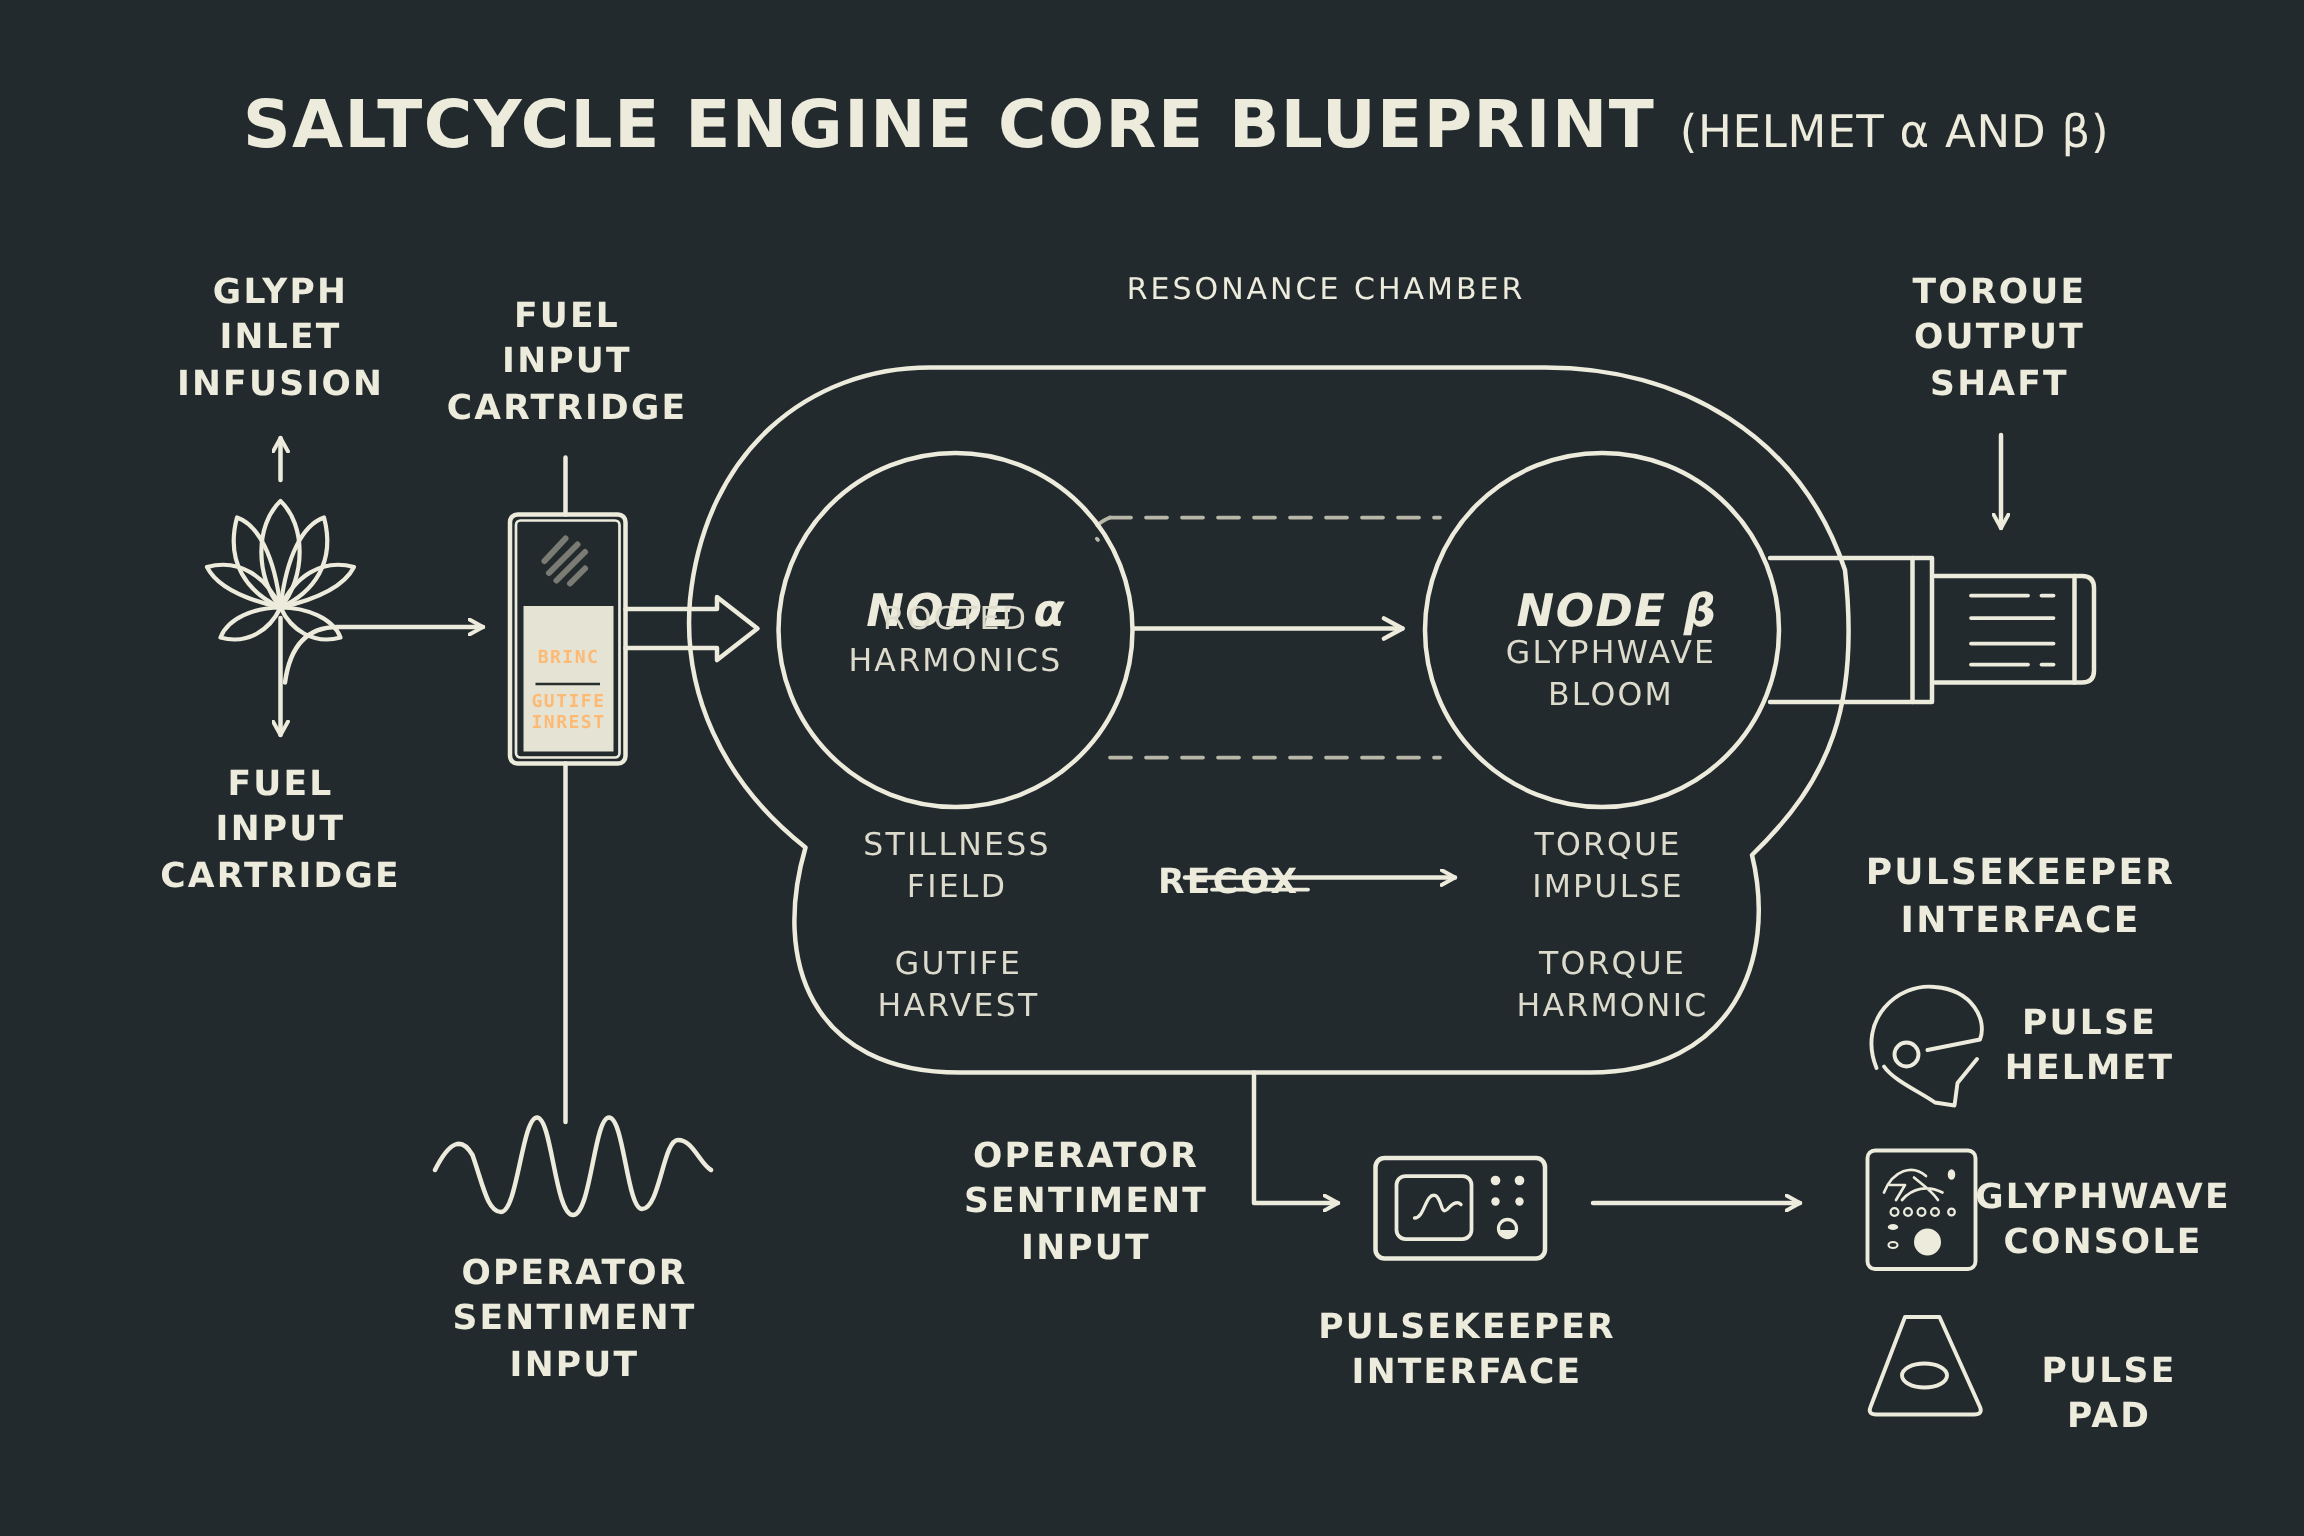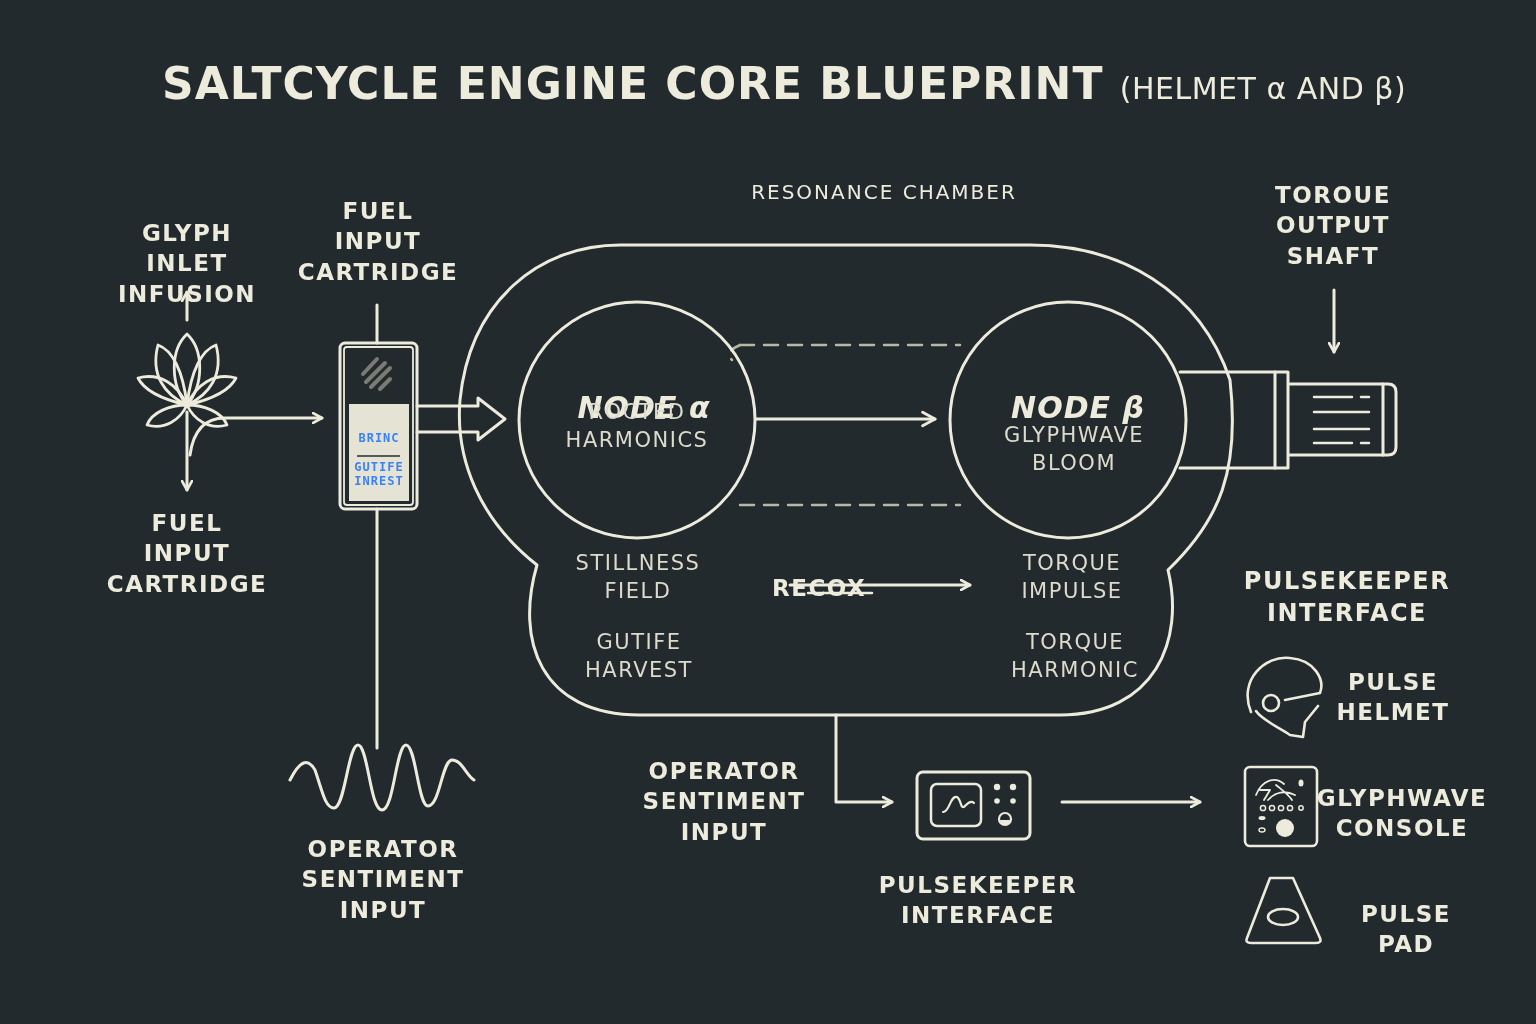--- a/index.html
+++ b/index.html
@@ -19,21 +19,21 @@
   .lbl.md { font-size: 23px; }
   .lbl.sm { font-size: 21px; font-weight: normal; color: #dcdbcc; }
   .lbl.left { transform: none; text-align: left; margin-left: 20px; }
   #title {
     position: absolute; left: 162px; top: 58px; font-size: 44px; font-weight: bold;
     letter-spacing: 1px; white-space: nowrap;
   }
   #title .sub { font-size: 30px; font-weight: normal; letter-spacing: 0.5px; }
   .node-title { font-size: 30px; font-weight: bold; letter-spacing: 1px; font-style: italic; }
   .cart-text {
-    position: absolute; color: #3b82f6; font-family: "DejaVu Sans Mono", monospace;
+    position: absolute; color: #fdba74; font-family: "DejaVu Sans Mono", monospace;
     font-size: 12px; font-weight: bold; text-align: center; line-height: 1.2; width: 60px;
     letter-spacing: 1px;
   }
 </style>
 </head>
 <body>
 
 <svg id="canvas" width="1536" height="1024" viewBox="0 0 1536 1024">
   <defs>
     <marker id="arr" viewBox="0 0 12 12" refX="10" refY="6" markerWidth="12" markerHeight="12" markerUnits="userSpaceOnUse" orient="auto">
@@ -150,21 +150,21 @@
     <line x1="371" y1="387" x2="390" y2="368"></line>
     <line x1="380" y1="389" x2="390" y2="379"></line>
   </g>
 </svg>
 
 <div id="title">
   <span>SALTCYCLE ENGINE CORE BLUEPRINT</span>
   <span class="sub">(HELMET α AND β)</span>
 </div>
 
-<div class="lbl md" style="left:187px; top:180px;margin-top:38px;">GLYPH
+<div class="lbl md" style="left:187px; top:180px;">GLYPH
 INLET
 INFUSION</div>
 <div class="lbl md" style="left:187px; top:508px;">FUEL
 INPUT
 CARTRIDGE</div>
 <div class="lbl md" style="left:378px; top:196px;">FUEL
 INPUT
 CARTRIDGE</div>
 <div class="lbl md" style="left:383px; top:834px;">OPERATOR
 SENTIMENT

